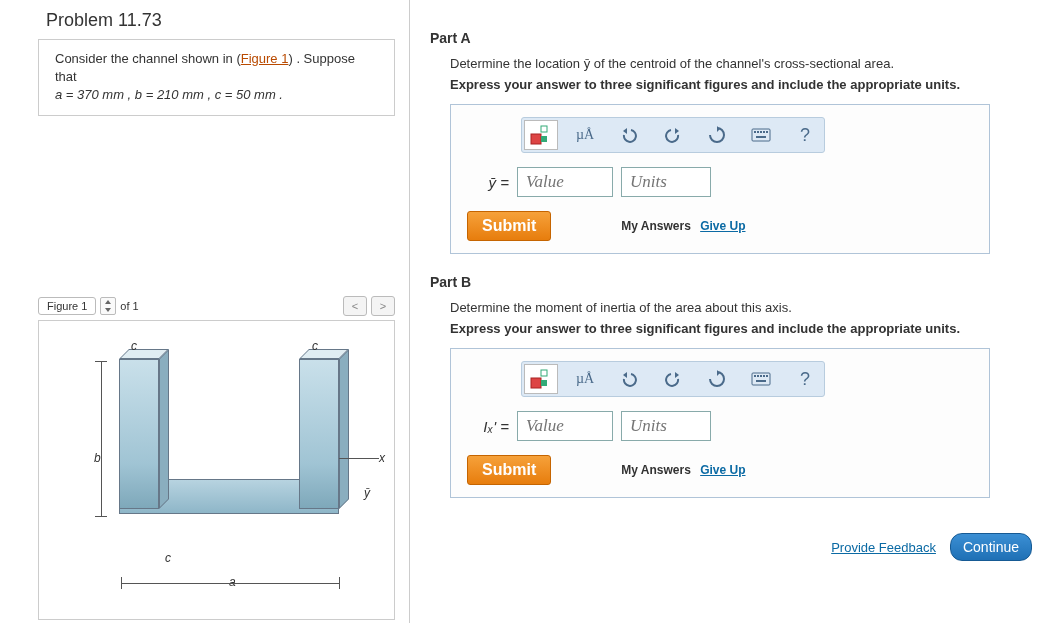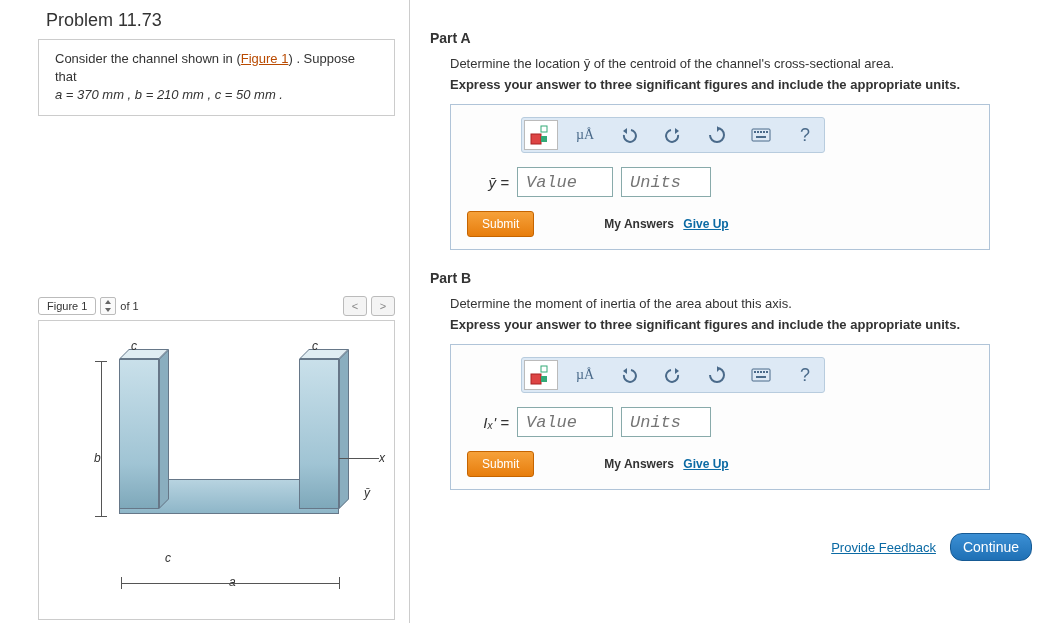--- a/index.html
+++ b/index.html
@@ -111,28 +111,28 @@
     background: #fff; border: 1px solid #bbb;
   }
   .tmpl svg { display:block; }
   .answer-row {
     display: flex; align-items: center; gap: 8px; margin-bottom: 14px;
     font-size: 15px;
   }
   .answer-label { font-style: italic; width: 42px; text-align: right; }
   .val-input, .unit-input {
     border: 1px solid #8aa; height: 30px; font-size: 17px; font-style: italic;
-    color: #999; padding: 0 8px; font-family: Liberation Mono, monospace; background:#fff;
+    color: #999; padding: 0 8px; font-family: Liberation Serif, serif; background:#fff;
   }
   .val-input { width: 96px; }
   .unit-input { width: 90px; }
   .submit-row { display: flex; align-items: center; gap: 20px; }
   .submit-btn {
     background: linear-gradient(#f6a13a, #e77d0d); border: 1px solid #c56400;
-    color: #fff; font-weight: normal; font-size: 12px; padding: 5px 14px;
+    color: #fff; font-weight: bold; font-size: 16px; padding: 5px 14px;
     border-radius: 3px; cursor: pointer;
   }
   .myans { font-size: 12px; margin-left:50px; }
   .myans-label { color: #333; font-weight: bold; }
   .giveup { color: #0b6aa4; text-decoration: underline; font-weight: bold; margin-left: 6px; cursor:pointer; }
   .footer-links {
     position: absolute; bottom: 62px; right: 20px; display: flex; align-items: center; gap: 14px;
   }
   .feedback-link { color: #0b6aa4; text-decoration: underline; font-size: 13px; cursor:pointer; }
   .continue-btn {

